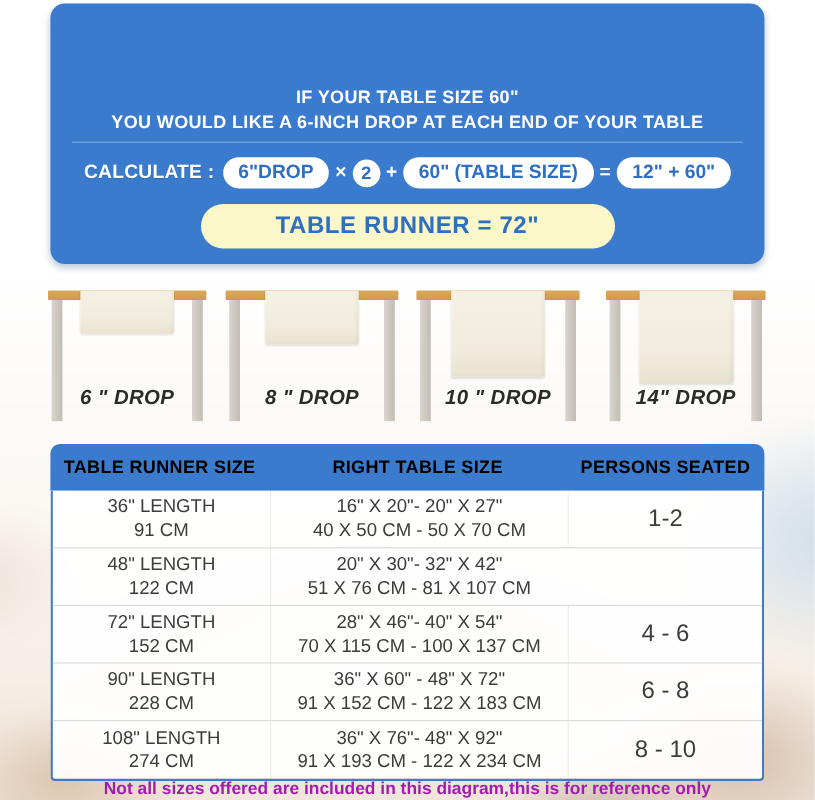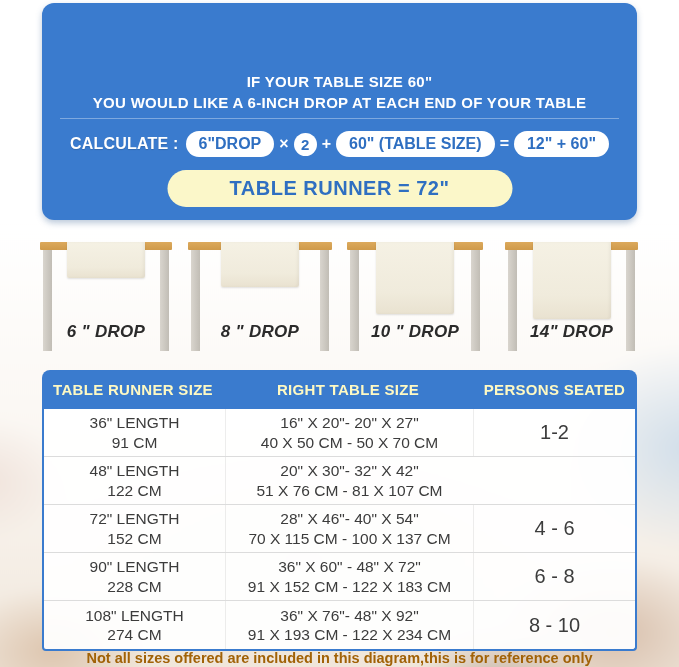--- a/index.html
+++ b/index.html
@@ -153,21 +153,21 @@
   .thead {
     height: 39px;
     background: #3a7bce;
     border-radius: 8px 8px 0 0;
     display: grid;
     grid-template-columns: 182px 248px 165px;
     align-items: center;
   }
   .thead .th {
     text-align: center;
-    color: #fef9c3;
+    color: #000000;
     font-size: 15px; font-weight: bold; letter-spacing: .3px;
   }
   .tbody {
     background: rgba(255,255,255,.93);
     border: 2px solid #3a7bce;
     border-top: none;
     border-radius: 0 0 4px 4px;
   }
   .trow {
     display: grid;
@@ -186,21 +186,21 @@
   }
   .cell.c2, .cell.c3 { border-left: 1px solid rgba(0,0,0,.07); }
   .cell.c3 { font-size: 20px; }
 
   .footnote {
     position: absolute;
     top: 650px; left: 0; width: 100%;
     text-align: center;
     font-size: 14.5px;
     font-weight: 600;
-    color: #a16207;
+    color: #a21caf;
   }
 </style>
 </head>
 <body>
 
 <div class="canvas">
 
   <div class="bg-photo"></div>
 
   <section class="hero">

